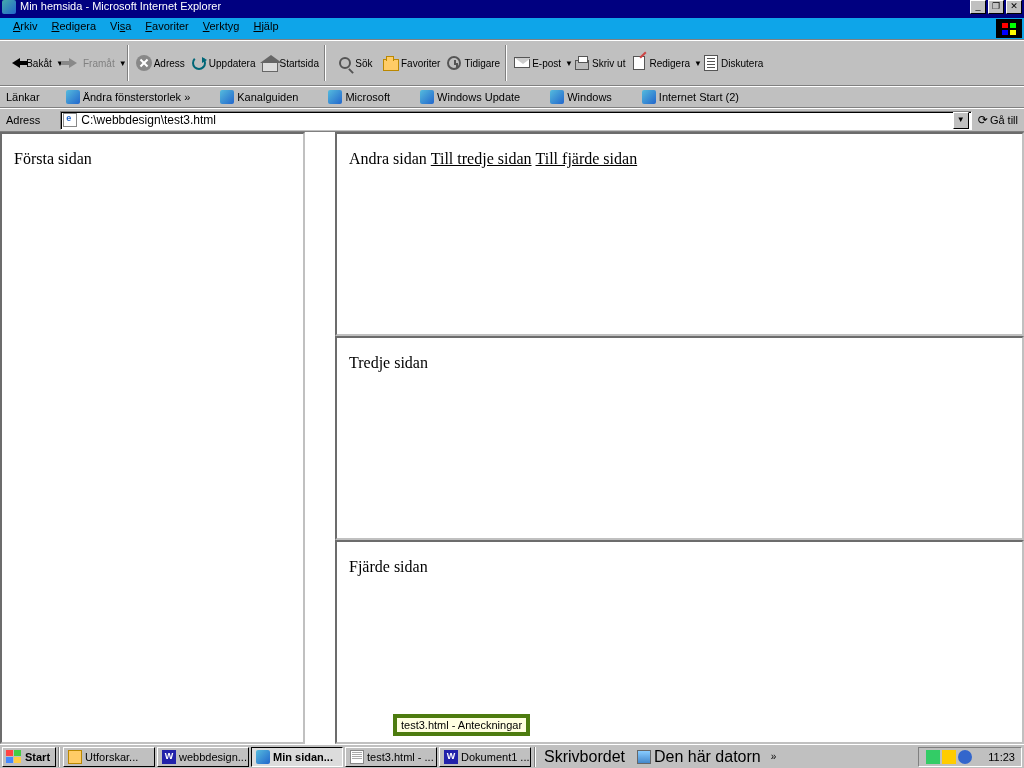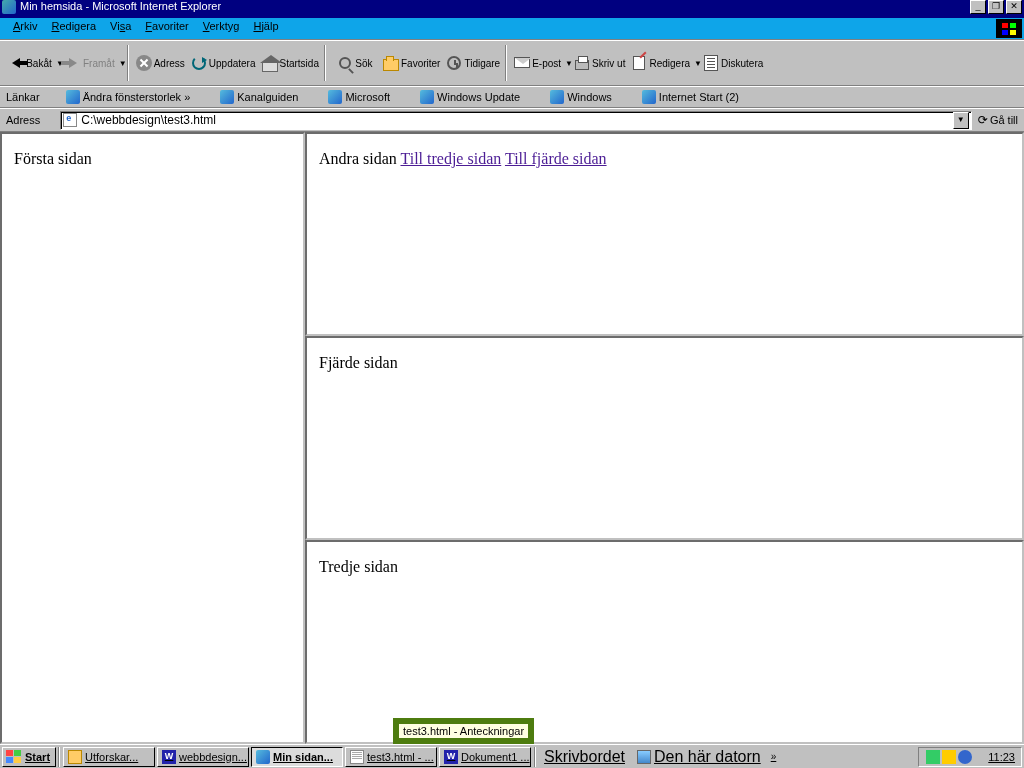--- a/index.html
+++ b/index.html
@@ -167,44 +167,44 @@
   top: 132px;
   left: 0;
   right: 0;
   bottom: 24px;
   background: #fff;
 }
 .frameset {
   display: flex;
   width: 100%;
   height: 100%;
+  gap: 30px;
 }
 .frame {
   background: #fff;
   border: 2px inset #c0c0c0;
   padding: 16px 12px;
   font-family: "Times New Roman", serif;
   font-size: 16px;
   overflow: hidden;
 }
 .leftcol { width: 305px; height: 100%; }
 .rightcol { flex: 1; display: flex; flex-direction: column; }
 .rightcol .frame { flex: 1; }
-.frame a { color: #4c1d95; text-decoration: underline; }
+.frame a { color: #000000; text-decoration: underline; font-family: Liberation Serif, serif; }
 
 .taskbar {
   position: absolute;
   bottom: 0; left: 0; right: 0;
   height: 24px;
   background: #c0c0c0;
   border-top: 1px solid #fff;
   display: flex;
   align-items: center;
   padding: 0 2px;
-  text-decoration: underline;
 }
 .startbtn {
   height: 20px;
   background: #c0c0c0;
   border: 1px solid #fff;
   border-right-color: #000; border-bottom-color: #000;
   display: flex; align-items: center;
   padding: 0 5px 0 3px;
   font-weight: bold;
   cursor: default;
@@ -247,24 +247,24 @@
   padding: 0 6px;
 }
 .tray .tic{width:14px;height:14px;margin:0 1px;}
 .desklbl{font-size:16px;margin:0 6px;display:flex;align-items:center;}
 .desklbl .dic{width:14px;height:14px;margin-right:3px;background:linear-gradient(#8cf,#48c);border:1px solid #666;}
 .chev{font-size:10px;margin:0 4px;}
 
 .tooltip {
   position: absolute;
   background: #ffffe1;
-  border: 6px solid #4d7c0f;
+  border: 4px solid #4d7c0f;
   padding: 1px 4px;
   font-size: 11px;
-  bottom: 24px;
+  bottom: 32px;
   left: 393px;
   z-index: 100;
 }
 
 
 .i-back{width:0;height:0;border-top:5px solid transparent;border-bottom:5px solid transparent;border-right:8px solid #000;position:relative;}
 .i-back:after{content:"";position:absolute;left:8px;top:-2px;width:8px;height:4px;background:#000;}
 .i-fwd{width:0;height:0;border-top:5px solid transparent;border-bottom:5px solid transparent;border-left:8px solid #888;position:relative;}
 .i-fwd:after{content:"";position:absolute;right:8px;top:-2px;width:8px;height:4px;background:#888;}
 .i-stop{width:16px;height:16px;border-radius:50%;background:#888;position:relative;}
@@ -448,24 +448,24 @@
     <div class="leftcol frame">
       <span>Första sidan</span>
     </div>
     <div class="rightcol">
       <div class="frame">
         <span>Andra sidan</span>
         <a href="#">Till tredje sidan</a>
         <a href="#">Till fjärde sidan</a>
       </div>
       <div class="frame">
+        <span>Tredje sidan</span>
+      </div>
+      <div class="frame">
         <span>Fjärde sidan</span>
-      </div>
-      <div class="frame">
-        <span>Tredje sidan</span>
       </div>
     </div>
   </div>
 </div>
 
 <div class="tooltip">test3.html - Anteckningar</div>
 
 <div class="taskbar">
   <div class="startbtn">
       <div class="winlogo2"></div>

